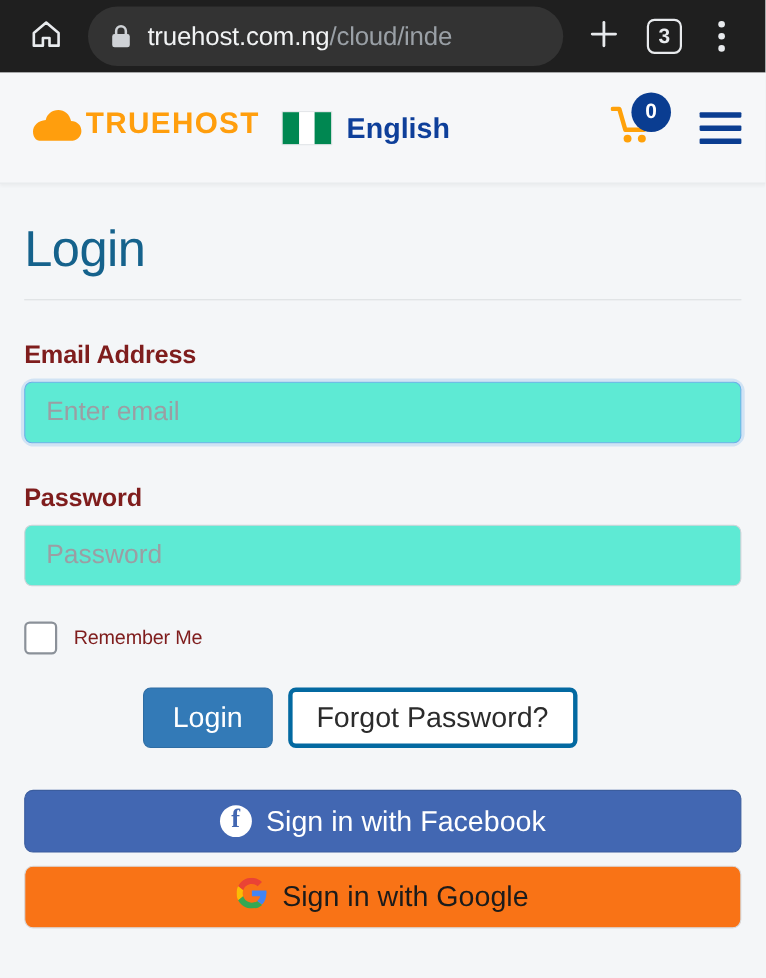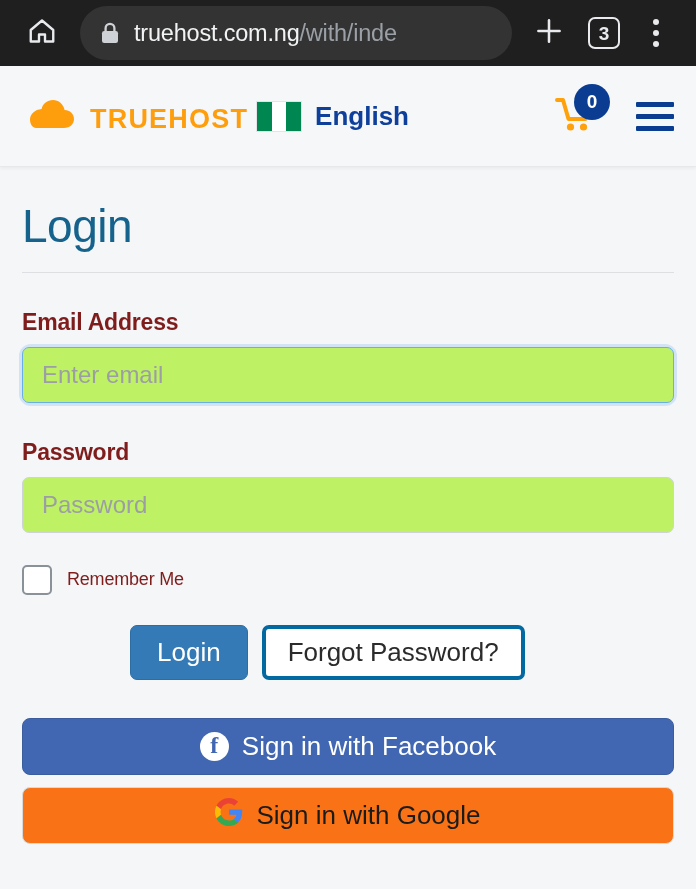--- a/index.html
+++ b/index.html
@@ -109,37 +109,36 @@
     align-items: center;
     padding: 0 22px 0 22px;
     border-bottom: 1px solid #e6e8eb;
     box-shadow: 0 2px 3px rgba(0,0,0,0.045);
     position: relative;
     z-index: 5;
   }
 
   .brand {
     display: flex;
-    align-items: flex-end;
-    gap: 12px;
+    align-items: flex-start;
     flex: 0 0 auto;
   }
 
   .brand-name {
     font-size: 27px;
     font-weight: bold;
     color: #FF9E0D;
     letter-spacing: 1.2px;
   }
 
   .lang {
     display: flex;
     align-items: center;
     gap: 13px;
-    margin-left: 8px;
+    margin-left: 20px;
     flex: 0 0 auto;
   }
 
   .flag {
     width: 46px;
     height: 31px;
     display: flex;
     border: 1px solid #e2e4e7;
   }
   .flag i { display: block; height: 100%; flex: 1 1 0; }
@@ -230,21 +229,21 @@
     letter-spacing: -0.2px;
   }
 
   .text-input {
     width: 100%;
     height: 56px;
     border-radius: 7px;
     font-size: 24px;
     font-family: "Liberation Sans", sans-serif;
     padding: 0 19px;
-    background: #bef264;
+    background: #5eead4;
     color: #2f3a4f;
     outline: none;
   }
   .text-input::placeholder { color: #9b9ea3; }
 
   .text-input.unfocused {
     border: 1px solid #cfd3d8;
   }
 
   .input-focus-wrap {
@@ -364,21 +363,21 @@
     </span>
   </div>
 
   <div class="omnibox">
     <span class="lock-icon">
       <svg width="20" height="24" viewBox="0 0 20 24">
         <rect x="2" y="10" width="16" height="12" rx="2.2" fill="#cfd2d6"></rect>
         <path d="M5.6 10V7.2a4.4 4.4 0 0 1 8.8 0V10" fill="none" stroke="#cfd2d6" stroke-width="2.3"></path>
       </svg>
     </span>
-    <span class="url-text"><span class="url-domain">truehost.com.ng</span><span class="url-path">/with/inde</span></span>
+    <span class="url-text"><span class="url-domain">truehost.com.ng</span><span class="url-path">/cloud/inde</span></span>
   </div>
 
   <div class="chrome-btn plus">
     <span>
       <svg width="34" height="34" viewBox="0 0 24 24" stroke="#e8eaed" stroke-width="1.8" stroke-linecap="round">
         <line x1="12" y1="4.5" x2="12" y2="19.5"></line>
         <line x1="4.5" y1="12" x2="19.5" y2="12"></line>
       </svg>
     </span>
   </div>

